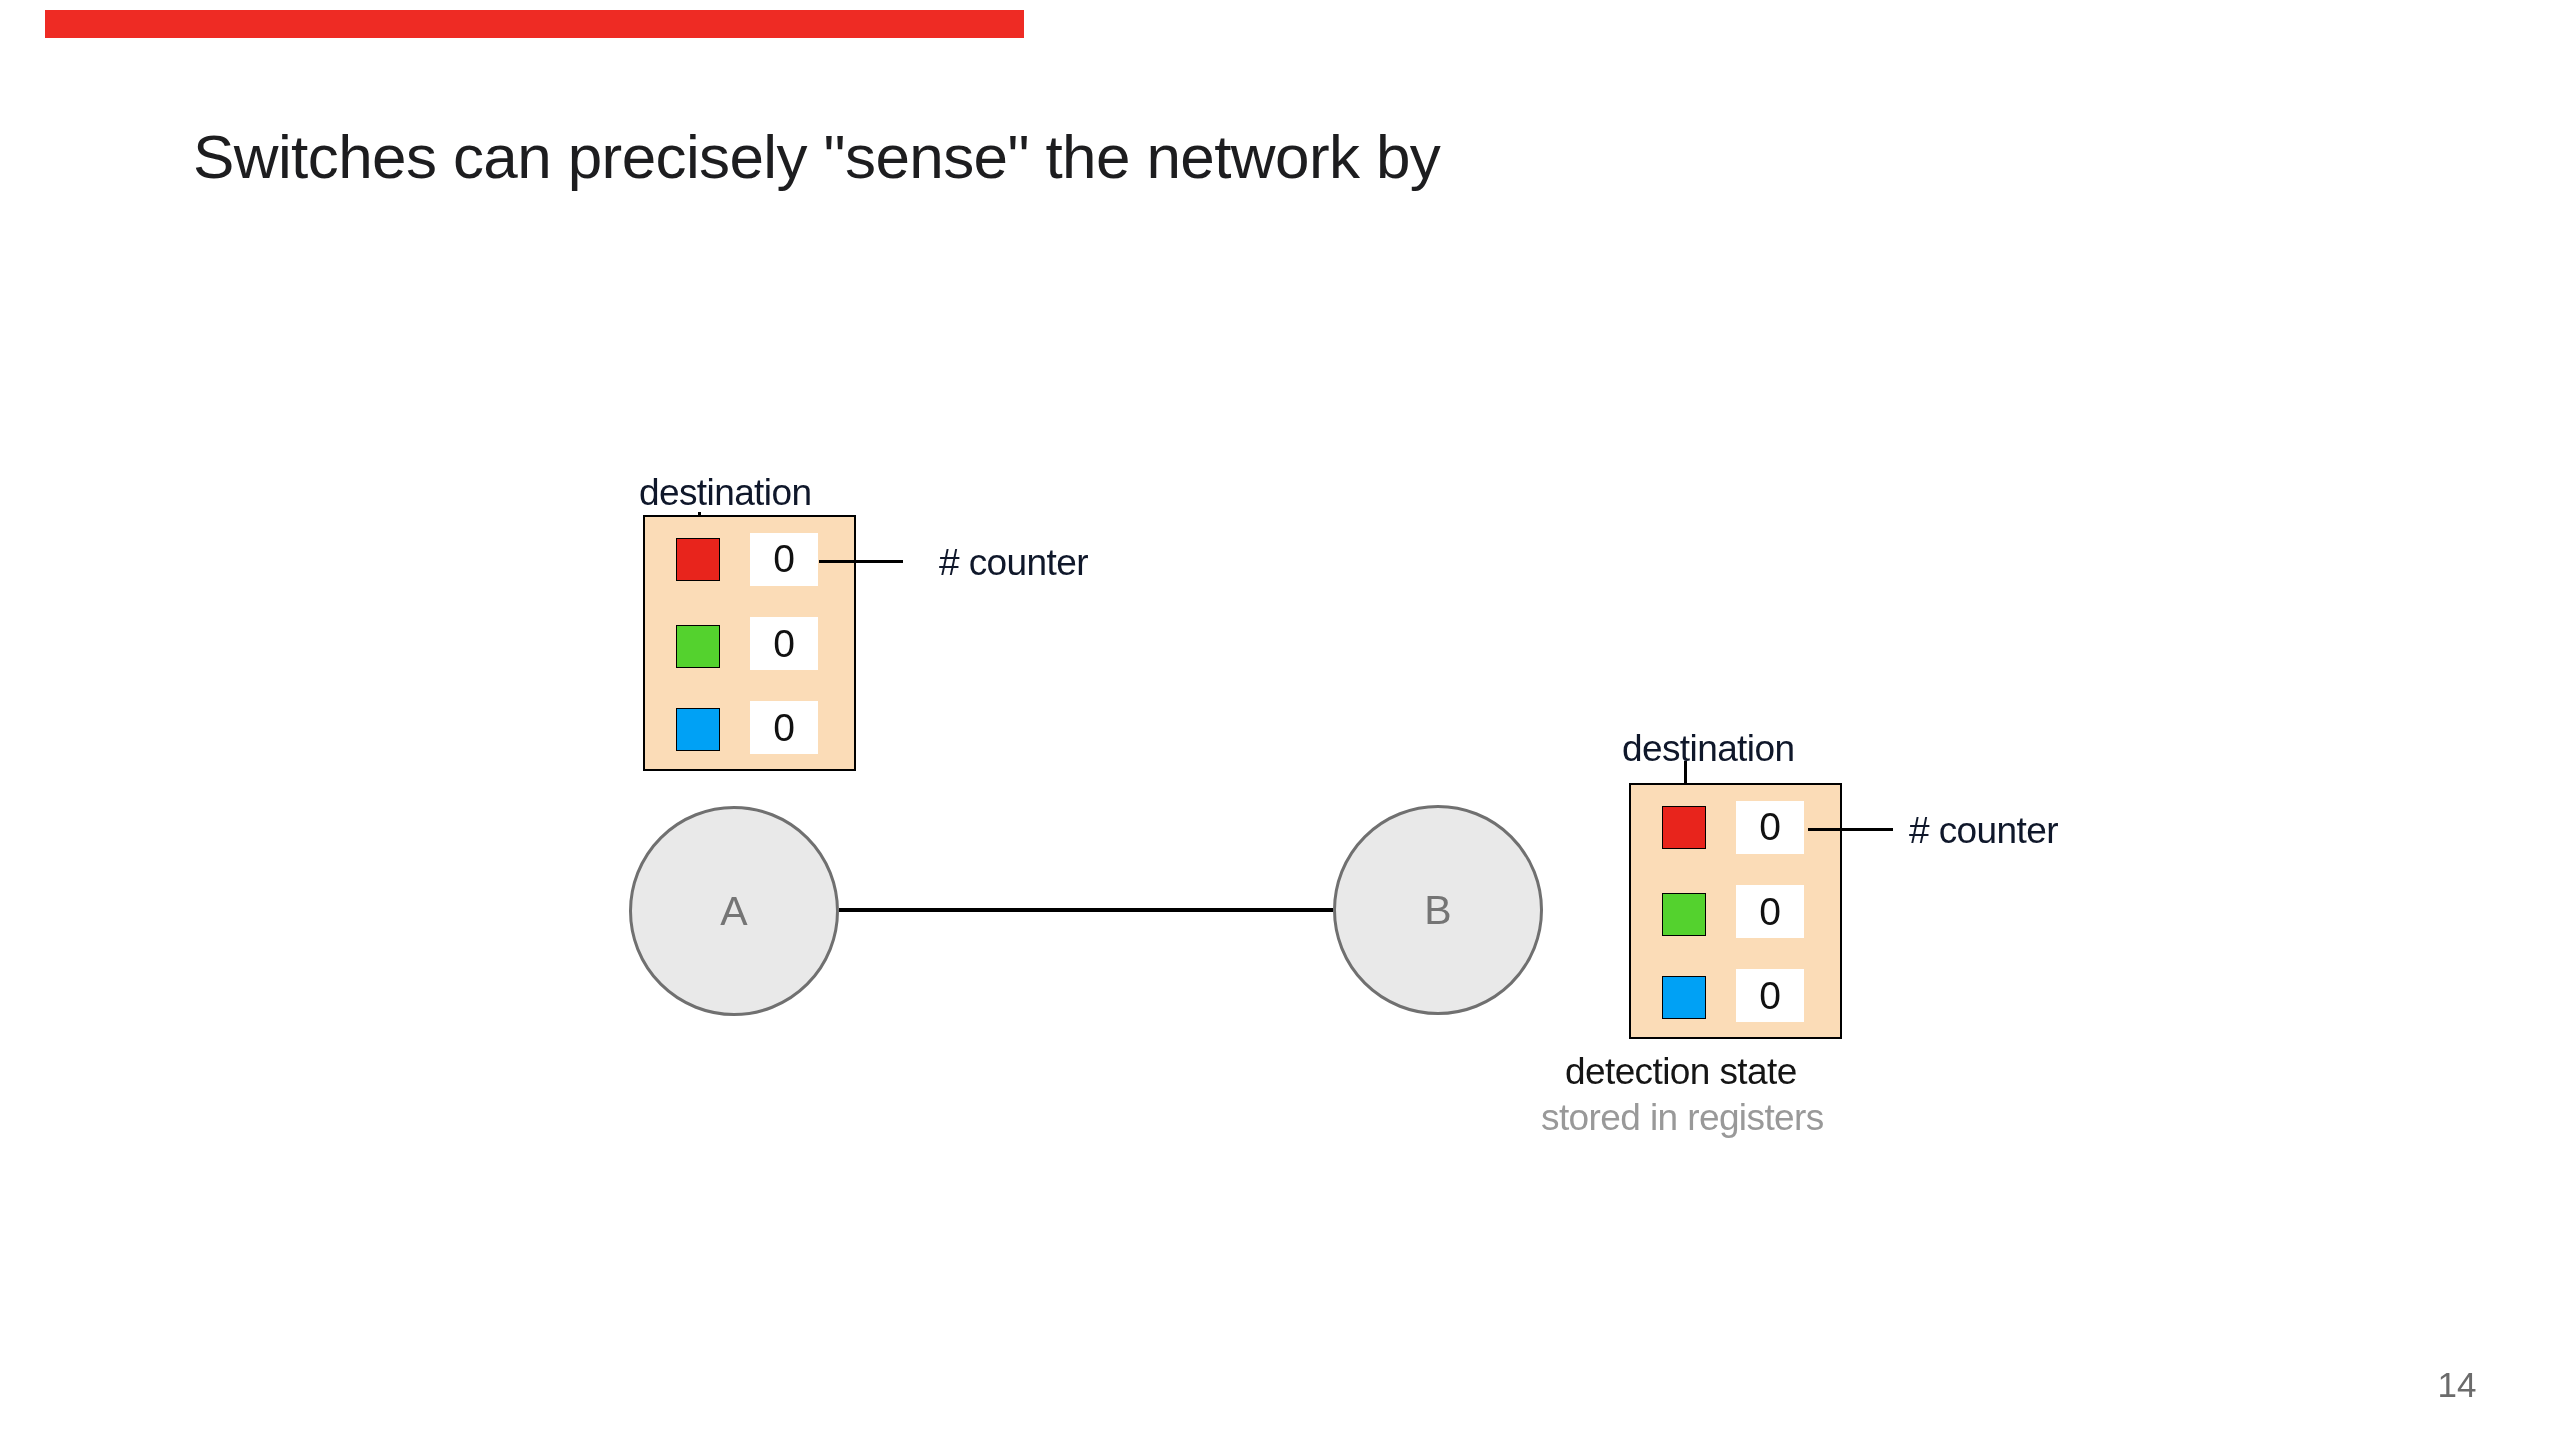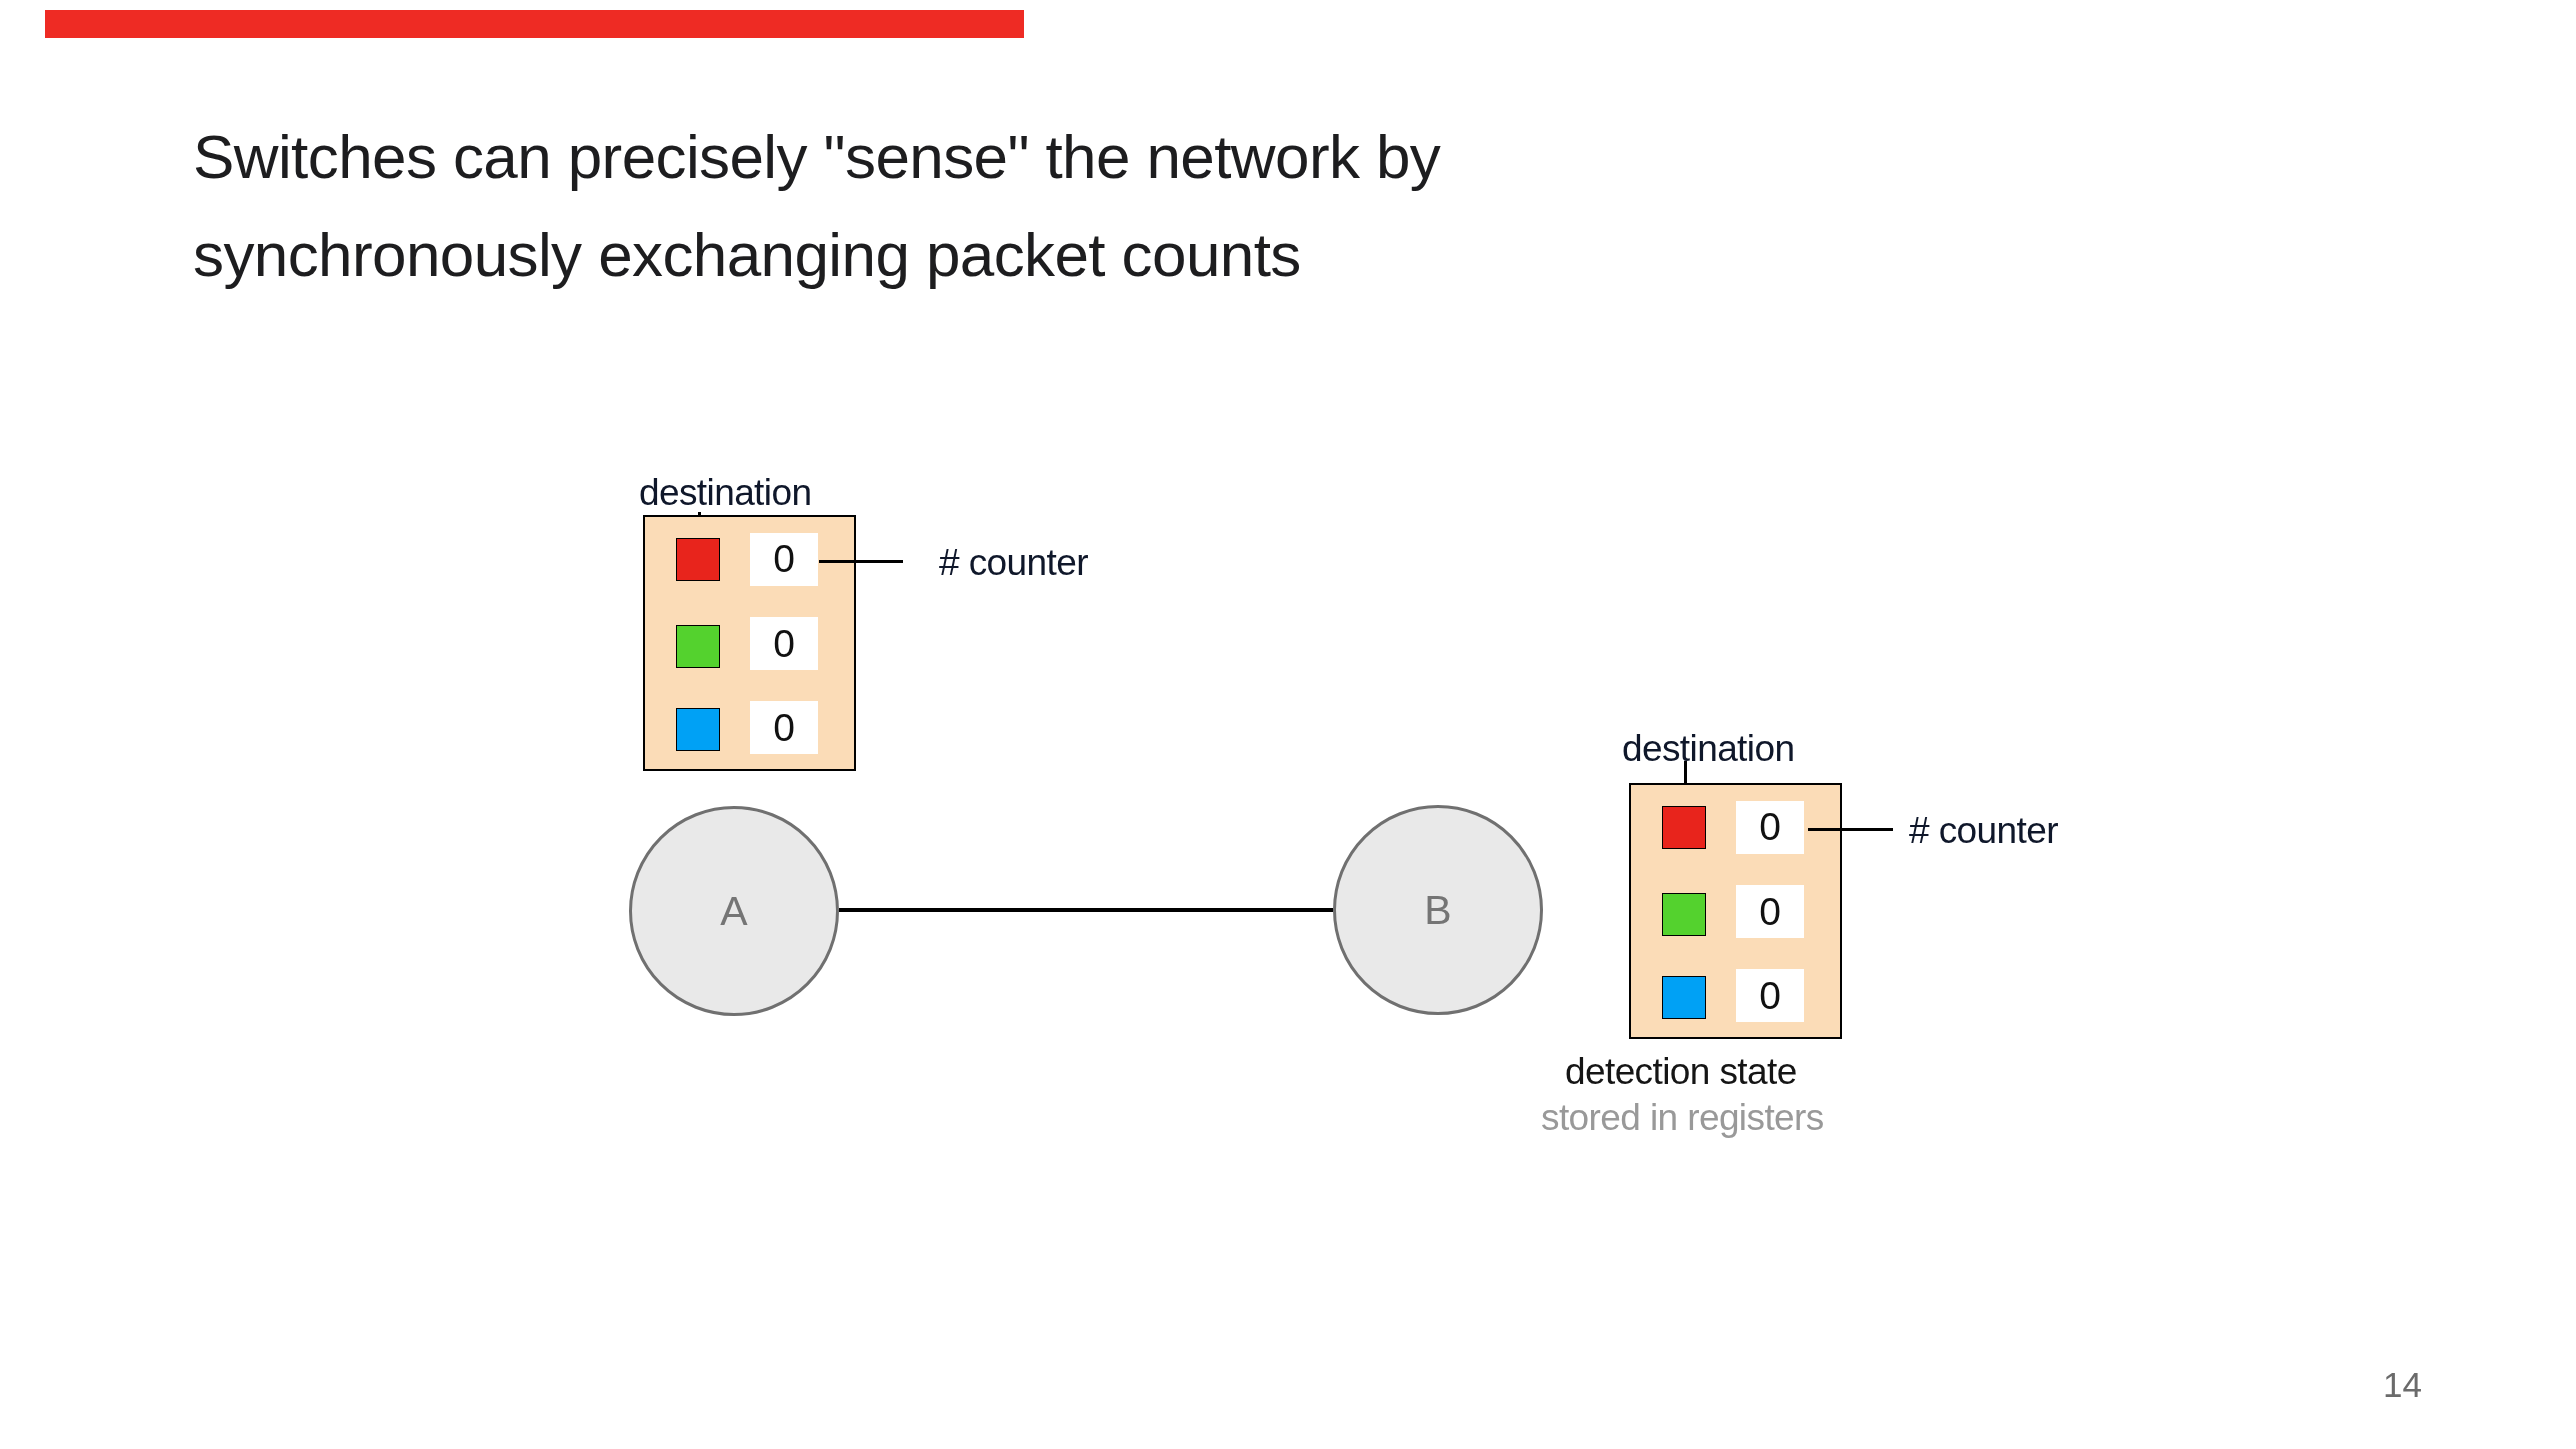--- a/index.html
+++ b/index.html
@@ -31,32 +31,31 @@
   
   .node { position:absolute; width:210px; height:210px; border-radius:50%;
           background:#e9e9e9; border:3.2px solid #707070; box-sizing:border-box;
           display:flex; align-items:center; justify-content:center;
           font-size:41px; color:#757575; }
   .link { position:absolute; left:839px; top:908px; width:494px; height:3.9px; background:#000; }
 
   .caption     { position:absolute; left:1565px; top:1051px; width:264px; font-size:37px; letter-spacing:-0.6px; color:#151515; white-space:nowrap; }
   .caption-sub { position:absolute; left:1541px; top:1097px; width:309px; font-size:37px; letter-spacing:-0.6px; color:#999999; white-space:nowrap; }
 
-  .pagenum { position:absolute; left:2383px; top:1365px; width:148px; text-align:left; font-size:35px; color:#6b6b6b; }
+  .pagenum { position:absolute; left:2383px; top:1365px; width:148px; text-align:center; font-size:35px; color:#6b6b6b; }
 </style>
 </head>
 <body>
 
 <div class="stage">
 
   <div class="progress-bar" style="background-color: rgb(238, 43, 36);"></div>
 
   <div class="title">
     <div>Switches can precisely "sense" the network by</div>
-    <div>synchronously exchanging packet counts</div>
   </div>
 
   <div class="dlabel" style="left:639px; top:472px;">destination</div>
   <div class="vline" style="left:698px; top:512px; height:35px;"></div>
 
   <div class="ctable" style="left:643px; top:515px;">
     <div class="row1">
       <div class="sq" style="background-color: rgb(232, 36, 28);"></div>
     </div>
     <div class="cnt row1">0</div>

